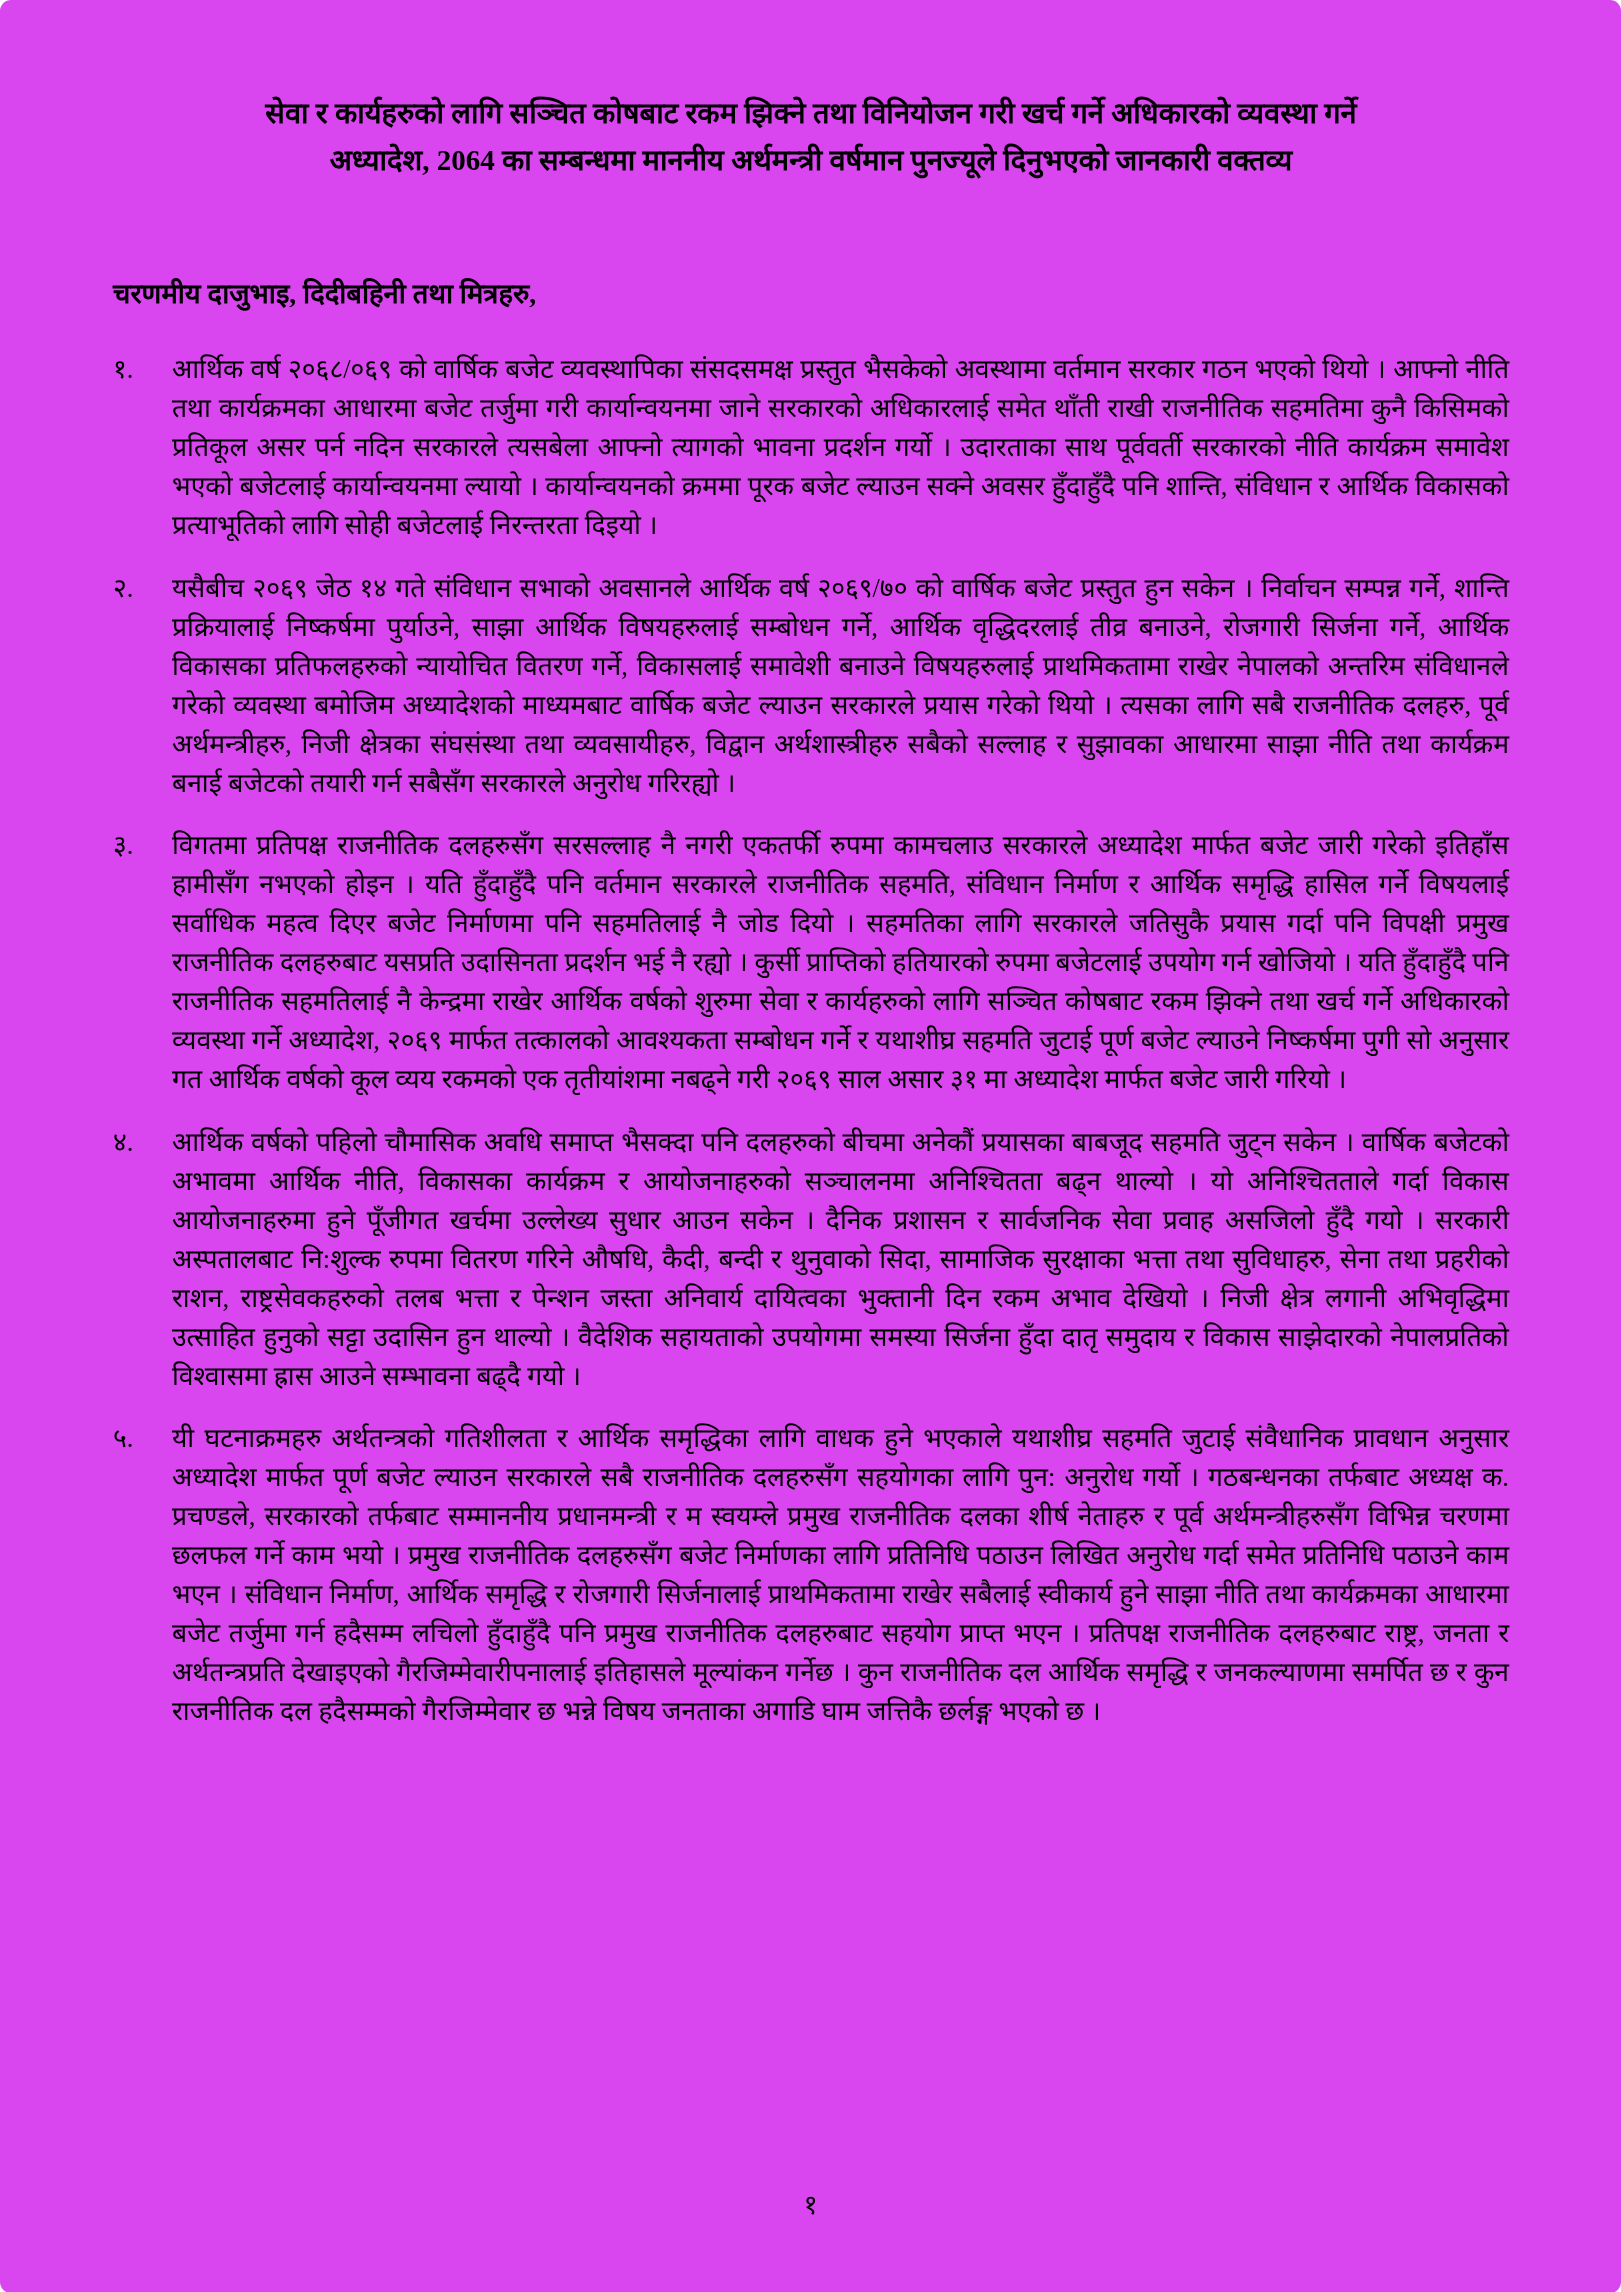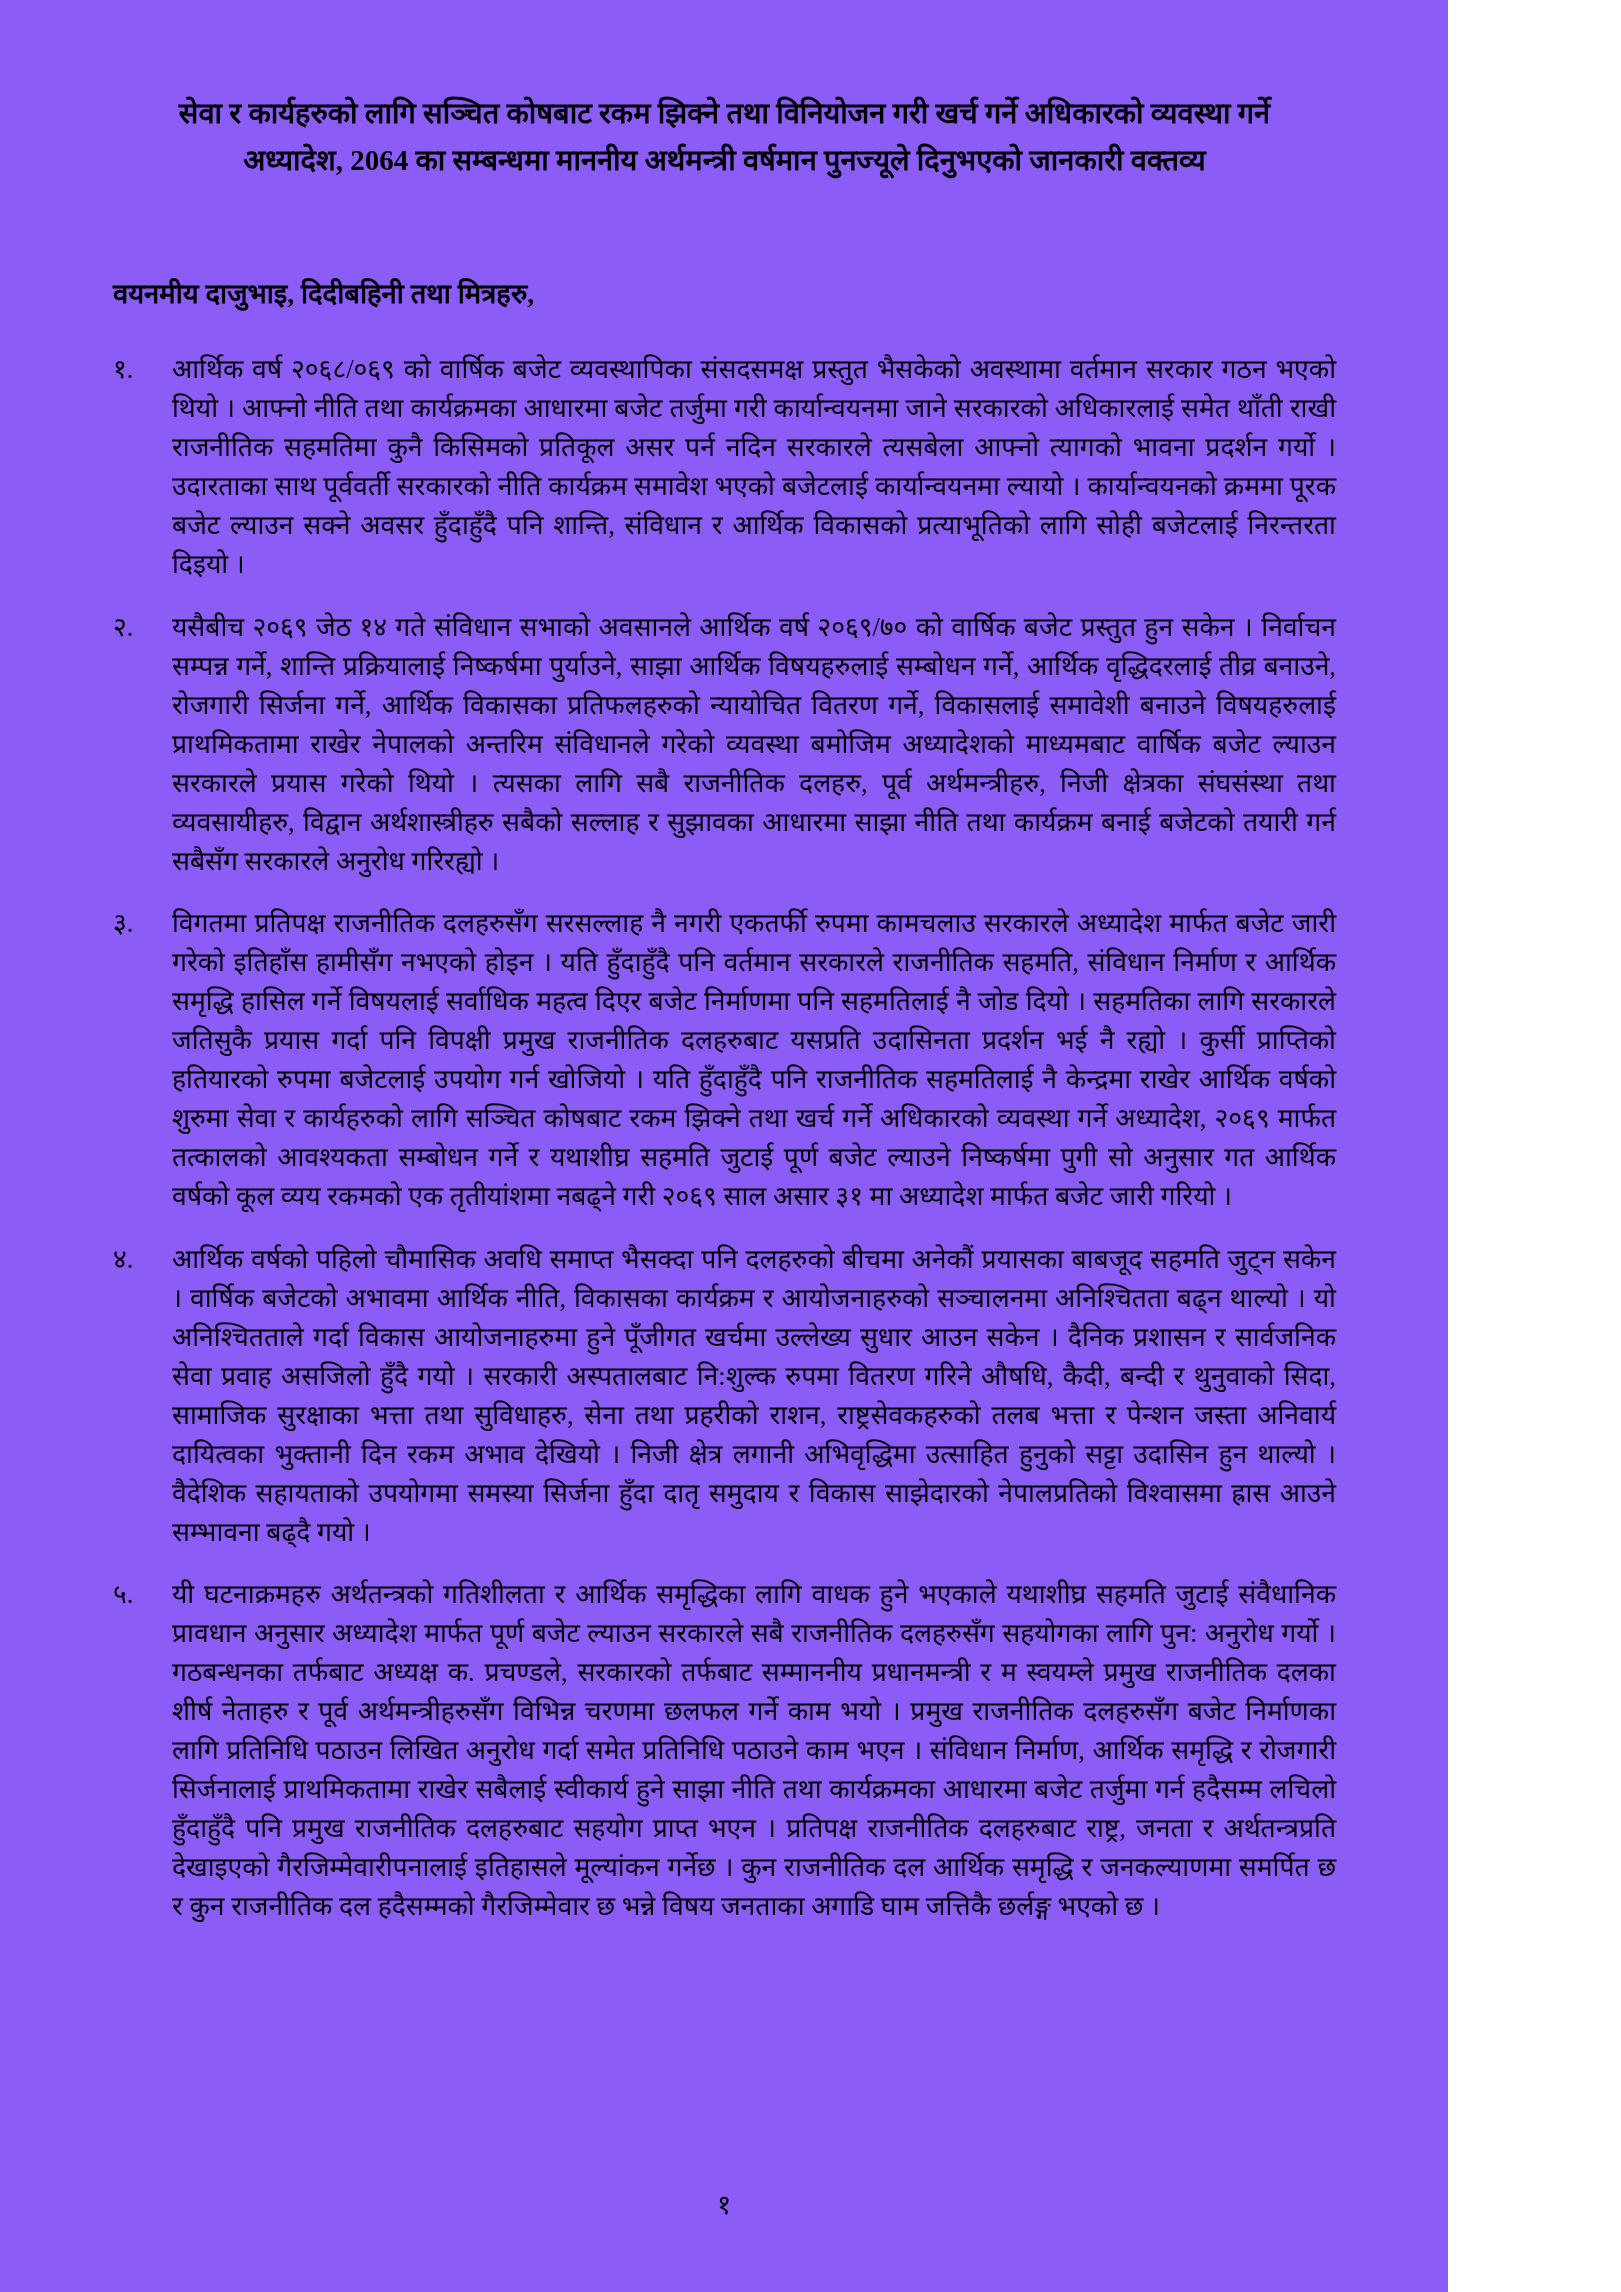--- a/index.html
+++ b/index.html
@@ -5,24 +5,25 @@
   * { margin: 0; padding: 0; box-sizing: border-box; }
   html, body {
     width: 1621px;
     height: 2293px;
     background: #ffffff;
     font-family: "Liberation Serif", "DejaVu Serif", serif;
     color: #000000;
   }
   .page {
     position: relative;
-    width: 1448px;
+    width: 1621px;
     height: 2293px;
-    background: #8b5cf6;
+    background: #d946ef;
     overflow: hidden;
+    border-radius: 11px;
   }
   .content {
     padding: 90px 112px 0 113px;
   }
   .doc-title {
     text-align: center;
     font-weight: bold;
     font-size: 29px;
     line-height: 47px;
     padding: 0 29px;
@@ -63,21 +64,21 @@
 <body>
 
 <div class="page">
   <div class="content">
 
     <div class="doc-title">
       <div>सेवा र कार्यहरुको लागि सञ्चित कोषबाट रकम झिक्ने तथा विनियोजन गरी खर्च गर्ने अधिकारको व्यवस्था गर्ने</div>
       <div>अध्यादेश, 2064 का सम्बन्धमा माननीय अर्थमन्त्री वर्षमान पुनज्यूले दिनुभएको जानकारी वक्तव्य</div>
     </div>
 
-    <div class="salutation">वयनमीय दाजुभाइ, दिदीबहिनी तथा मित्रहरु,</div>
+    <div class="salutation">चरणमीय दाजुभाइ, दिदीबहिनी तथा मित्रहरु,</div>
 
     <div class="paragraphs">
 
       <div class="para">
         <div class="para-num">१.</div>
         <div class="para-text">आर्थिक वर्ष २०६८/०६९ को वार्षिक बजेट व्यवस्थापिका संसदसमक्ष प्रस्तुत भैसकेको अवस्थामा वर्तमान सरकार गठन भएको थियो । आफ्नो नीति तथा कार्यक्रमका आधारमा बजेट तर्जुमा गरी कार्यान्वयनमा जाने सरकारको अधिकारलाई समेत थाँती राखी राजनीतिक सहमतिमा कुनै किसिमको प्रतिकूल असर पर्न नदिन सरकारले त्यसबेला आफ्नो त्यागको भावना प्रदर्शन गर्यो । उदारताका साथ पूर्ववर्ती सरकारको नीति कार्यक्रम समावेश भएको बजेटलाई कार्यान्वयनमा ल्यायो । कार्यान्वयनको क्रममा पूरक बजेट ल्याउन सक्ने अवसर हुँदाहुँदै पनि शान्ति, संविधान र आर्थिक विकासको प्रत्याभूतिको लागि सोही बजेटलाई निरन्तरता दिइयो ।</div>
       </div>
 
       <div class="para">
         <div class="para-num">२.</div>

